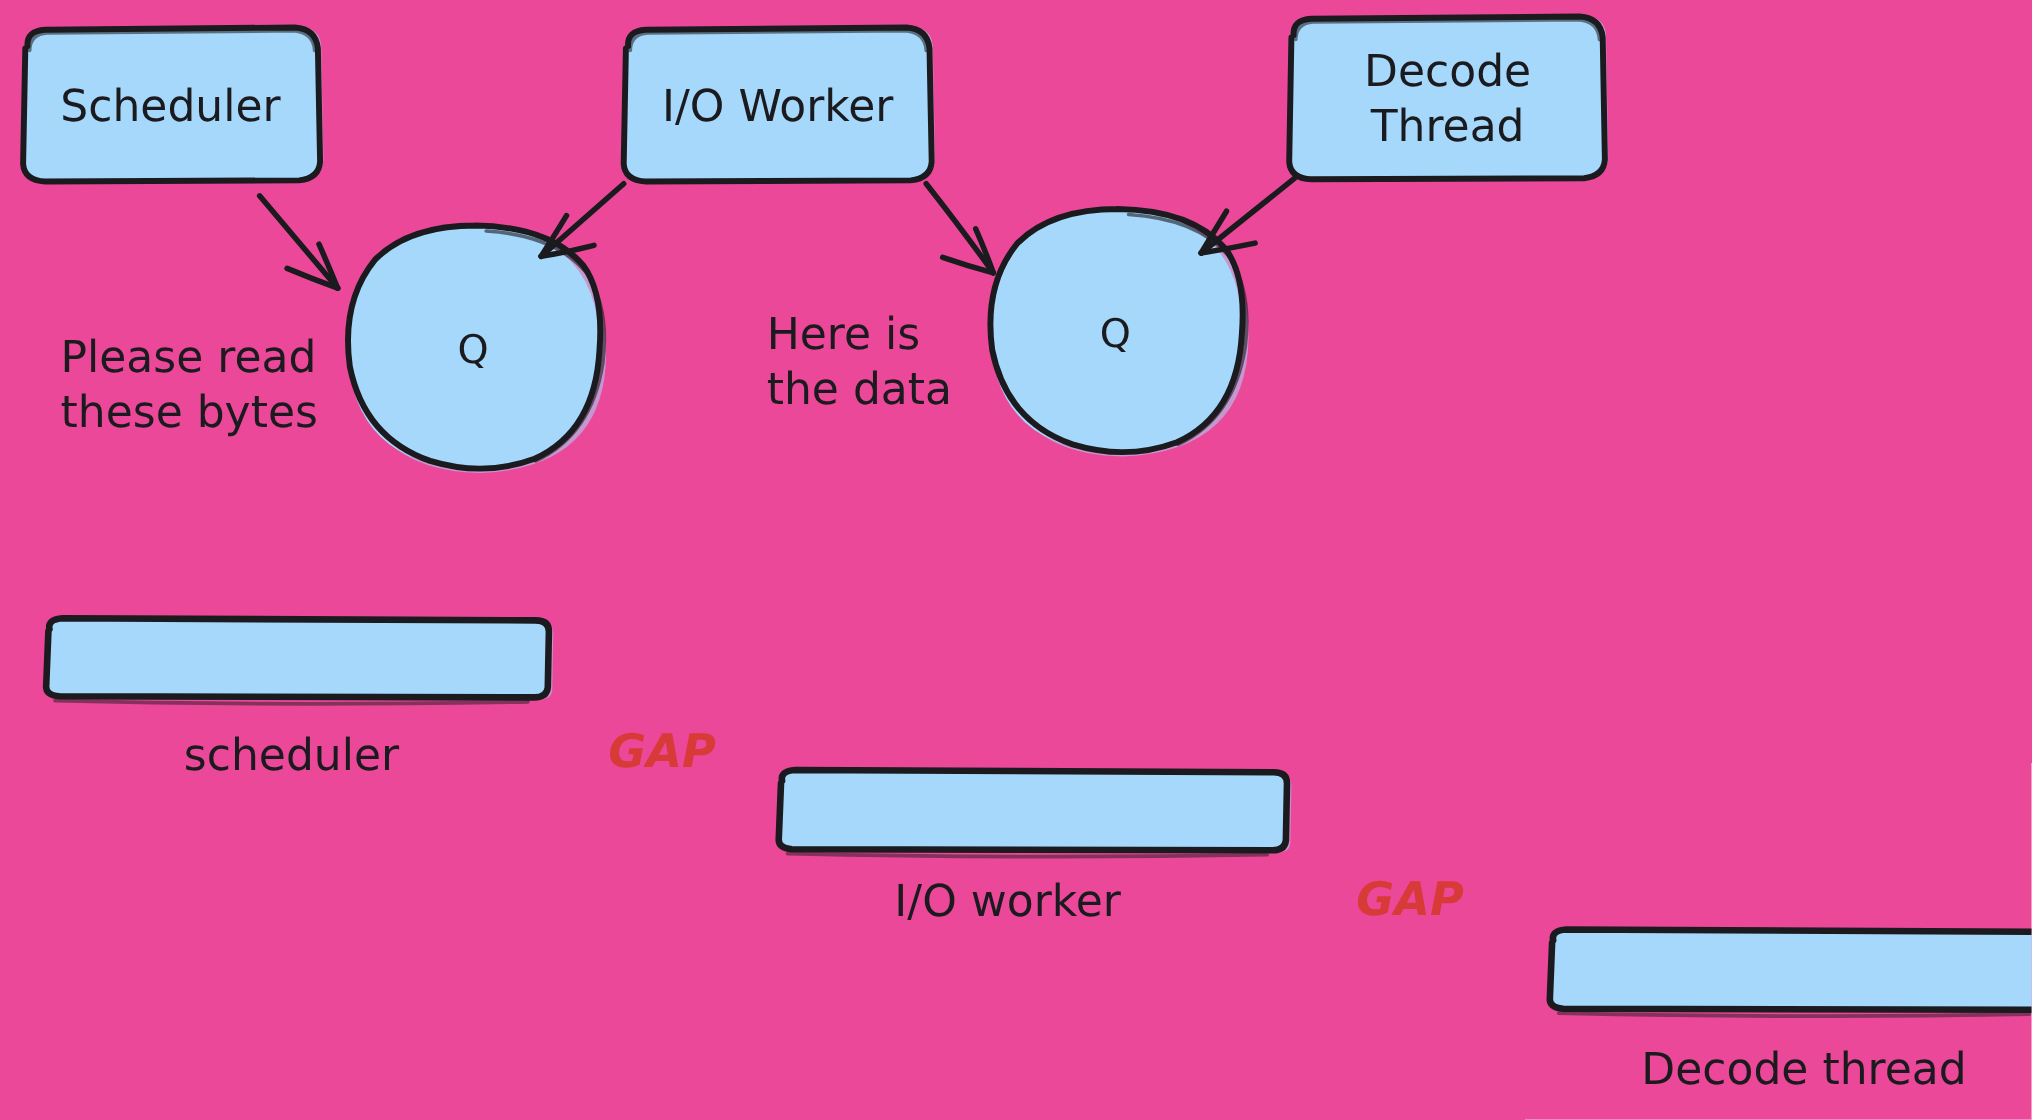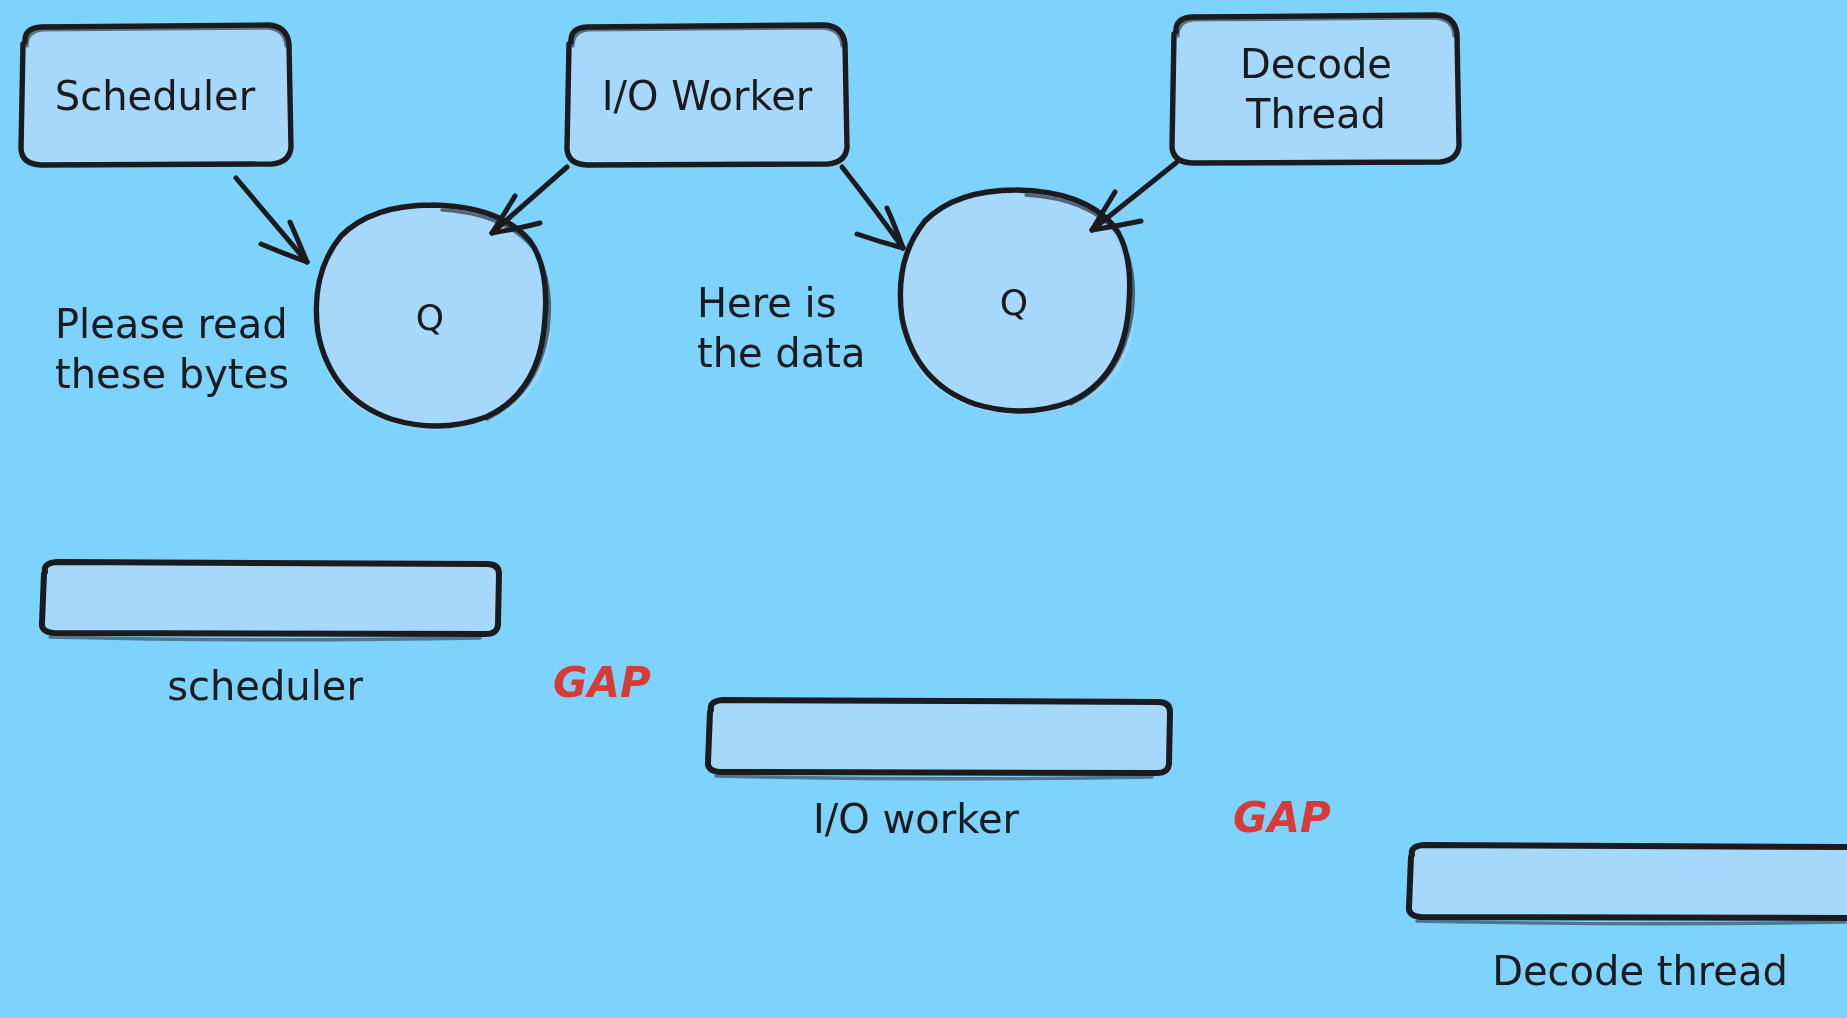--- a/index.html
+++ b/index.html
@@ -10,21 +10,21 @@
   body {
     width: 1847px;
     height: 1018px;
     overflow: hidden;
     font-family: "DejaVu Sans", sans-serif;
   }
   #canvas {
     position: relative;
     width: 1847px;
     height: 1018px;
-    background: #7dd3fc;
+    background: #ec4899;
   }
   svg.scene {
     position: absolute;
     top: 0;
     left: 0;
     width: 1847px;
     height: 1018px;
   }
   .hand-text {
     font-family: "DejaVu Sans", sans-serif;

